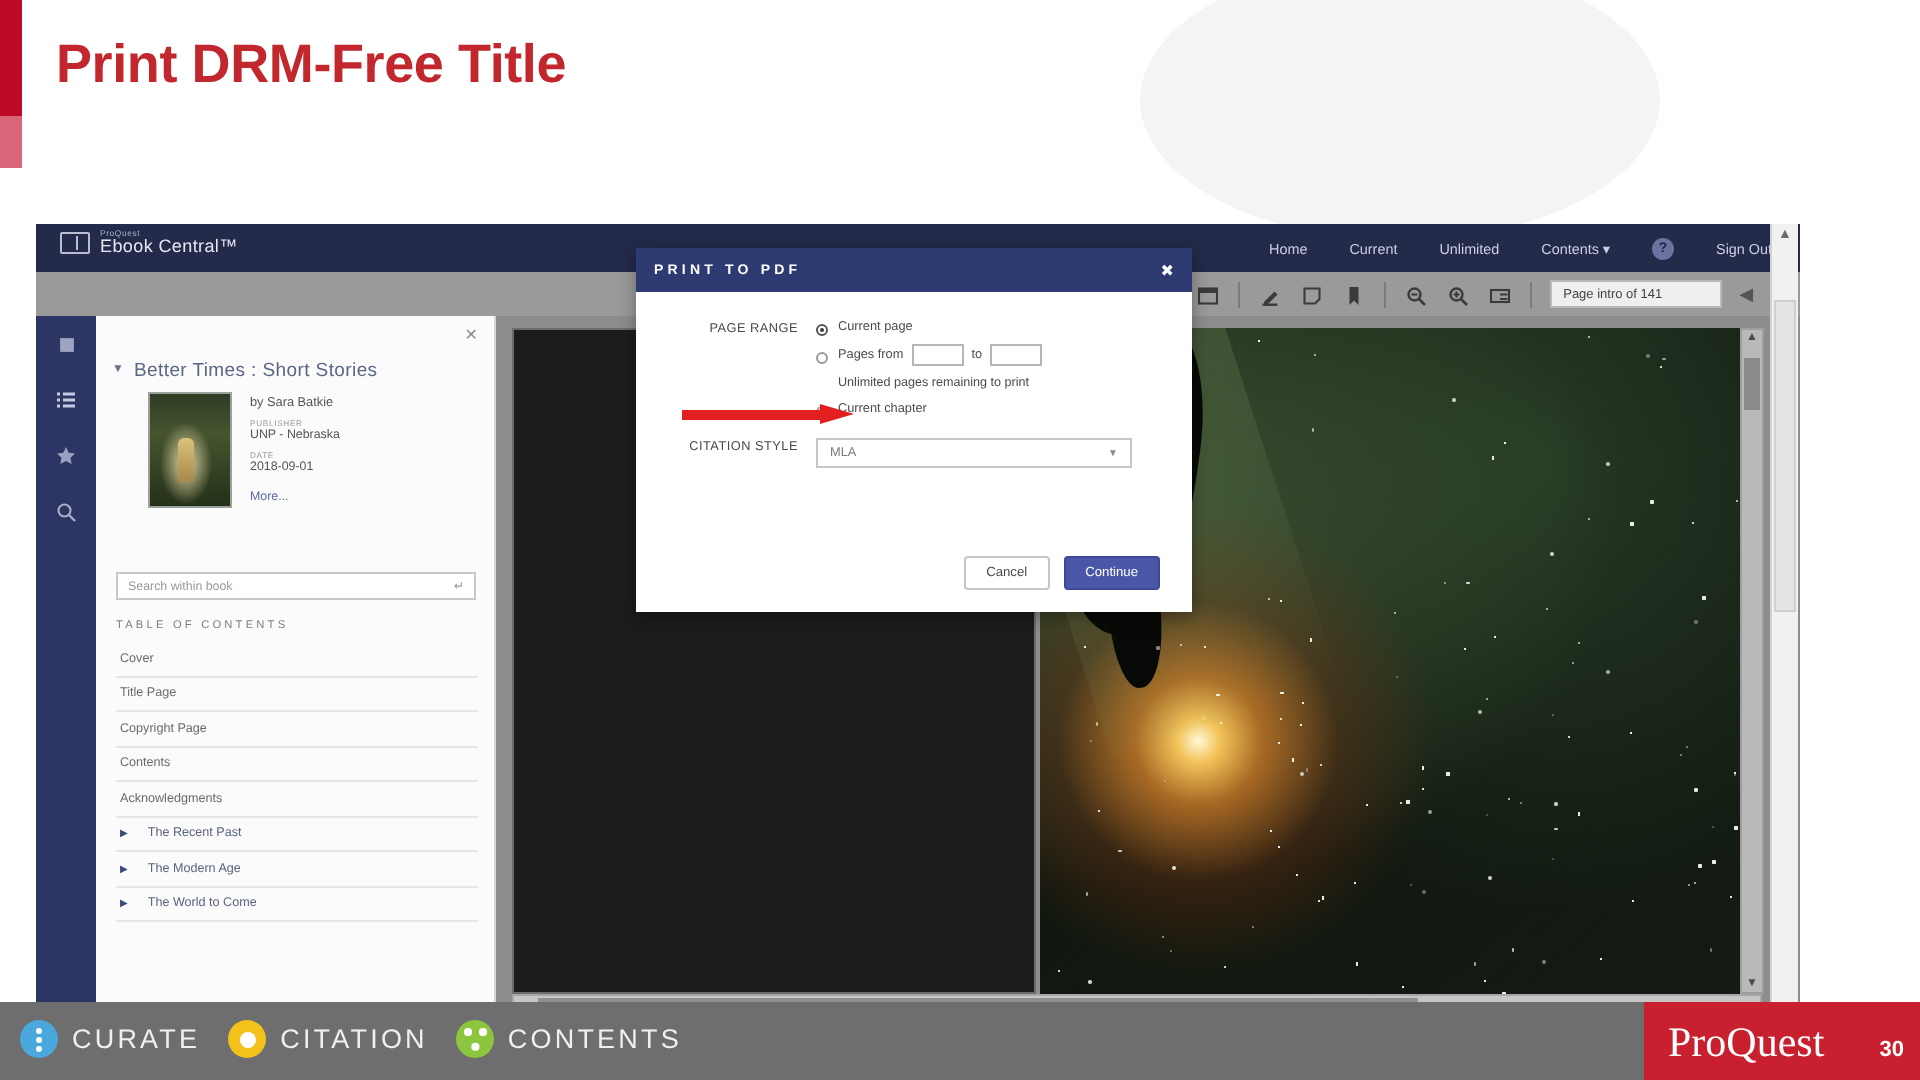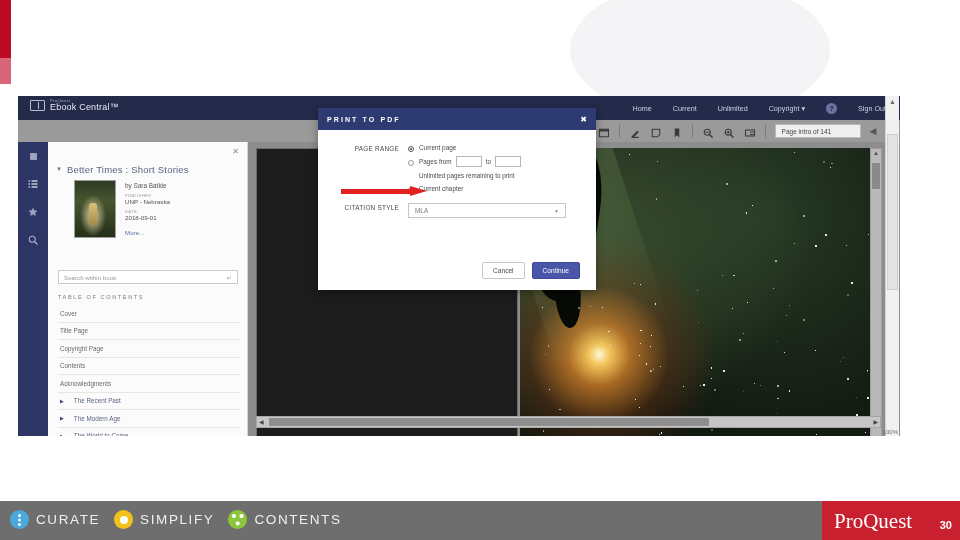--- a/index.html
+++ b/index.html
@@ -27,22 +27,22 @@
   }
   .swoosh {
     position: absolute; right: 130px; top: -20px;
     width: 260px; height: 140px; border-radius: 50%;
     background: #f4f4f6;
     z-index: 0;
   }
 
   
   #shot {
-    position: absolute; left: 18px; top: 96px;
-    width: 882px; height: 340px;
+    position: absolute; left: 18px; top: 112px;
+    width: 882px; height: 405px;
     background: #8a8a8a; overflow: hidden;
   }
 
   
   .topnav {
     position: absolute; left: 0; top: 0; width: 882px; height: 24px;
     background: #232a4a; color: #cfd3e4;
   }
   .logo { position: absolute; left: 12px; top: 3px; display: flex; align-items: center; gap: 5px; }
   .logo-ico {
@@ -309,36 +309,37 @@
   }
 </style>
 </head>
 <body>
 
 <div id="slide">
 
   <div class="swoosh"></div>
   <div class="accent-top"></div>
   <div class="accent-bottom"></div>
+  <div class="slide-title">Print DRM-Free Title</div>
 
   <div id="shot">
 
     <div class="topnav">
       <div class="logo">
         <span class="logo-ico"></span>
         <span class="logo-txt">
           <span class="logo-sm">ProQuest</span>
           <span class="logo-lg">Ebook Central™</span>
         </span>
       </div>
       <div class="navlinks">
         <span>Home</span>
         <span>Current</span>
         <span>Unlimited</span>
-        <span>Copyright ▾</span>
+        <span>Contents ▾</span>
         <span class="help-dot">?</span>
         <span>Sign Out</span>
       </div>
     </div>
 
     <div class="toolbar">
       <div class="tb-right">
         <span class="tbi">
           <svg viewBox="0 0 16 16" width="12" height="12">
               <rect x="2" y="3" width="9" height="10" fill="#2a2a2a"></rect>
@@ -982,21 +983,21 @@
   </div>
 
   <div class="footer">
     <div class="fitems">
       <div class="fitem">
         <span class="fdot blue"></span>
         <span class="flabel">CURATE</span>
       </div>
       <div class="fitem">
         <span class="fdot yellow"></span>
-        <span class="flabel">SIMPLIFY</span>
+        <span class="flabel">CITATION</span>
       </div>
       <div class="fitem">
         <span class="fdot green"></span>
         <span class="flabel">CONTENTS</span>
       </div>
     </div>
     <div class="pqbox">
       <span class="pqtext">ProQuest</span>
       <span class="pagenum">30</span>
     </div>

